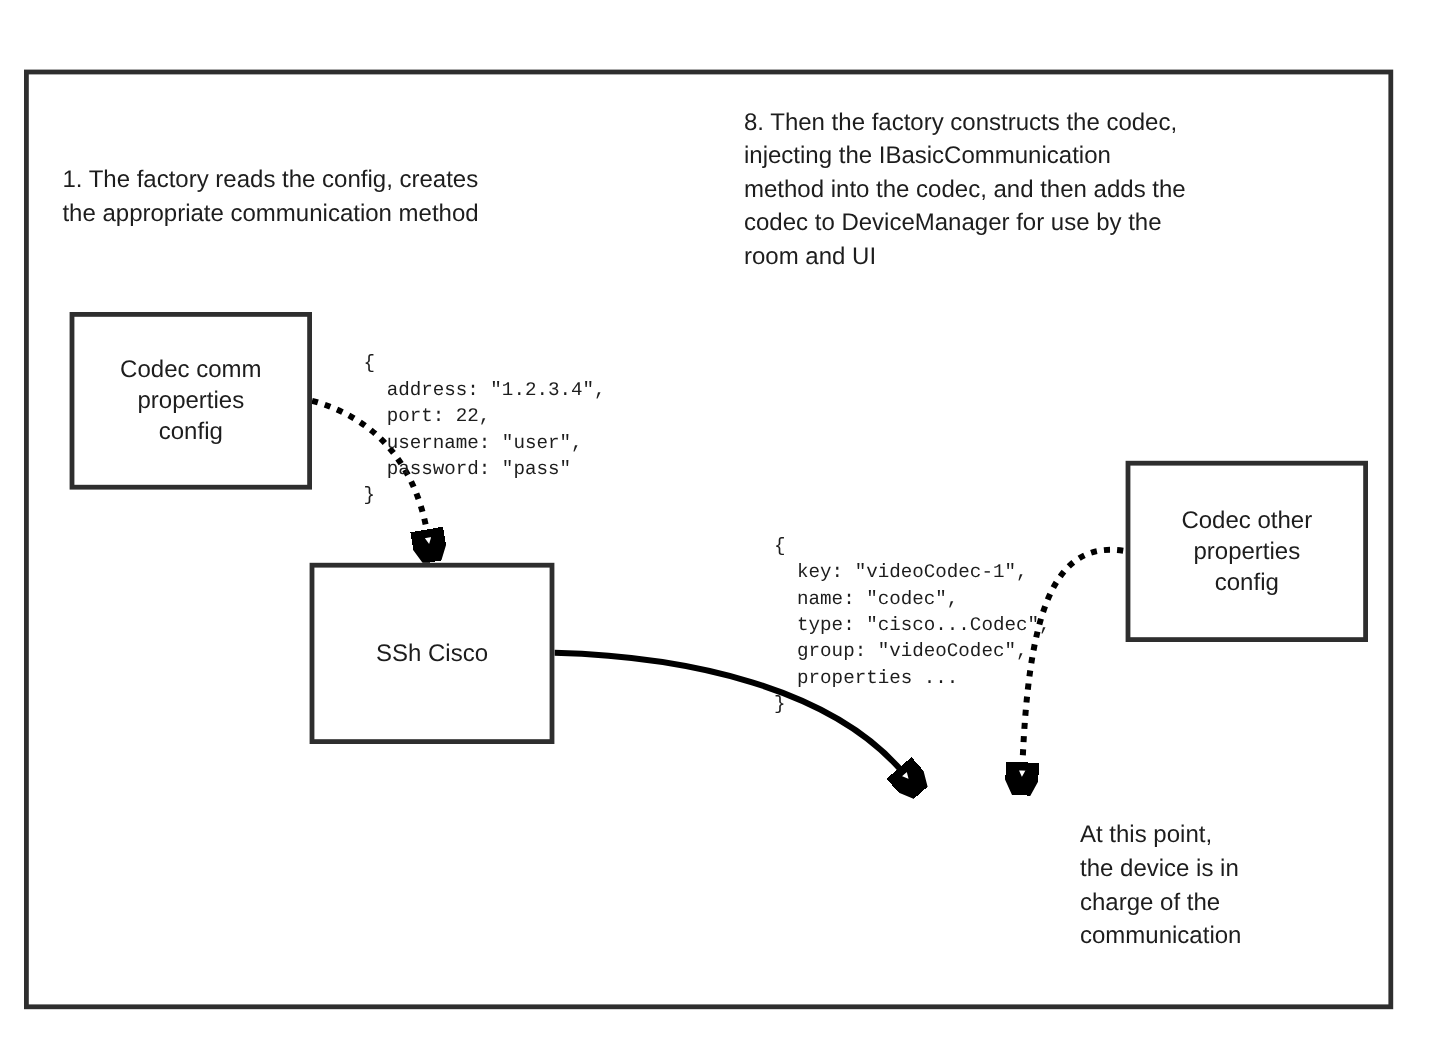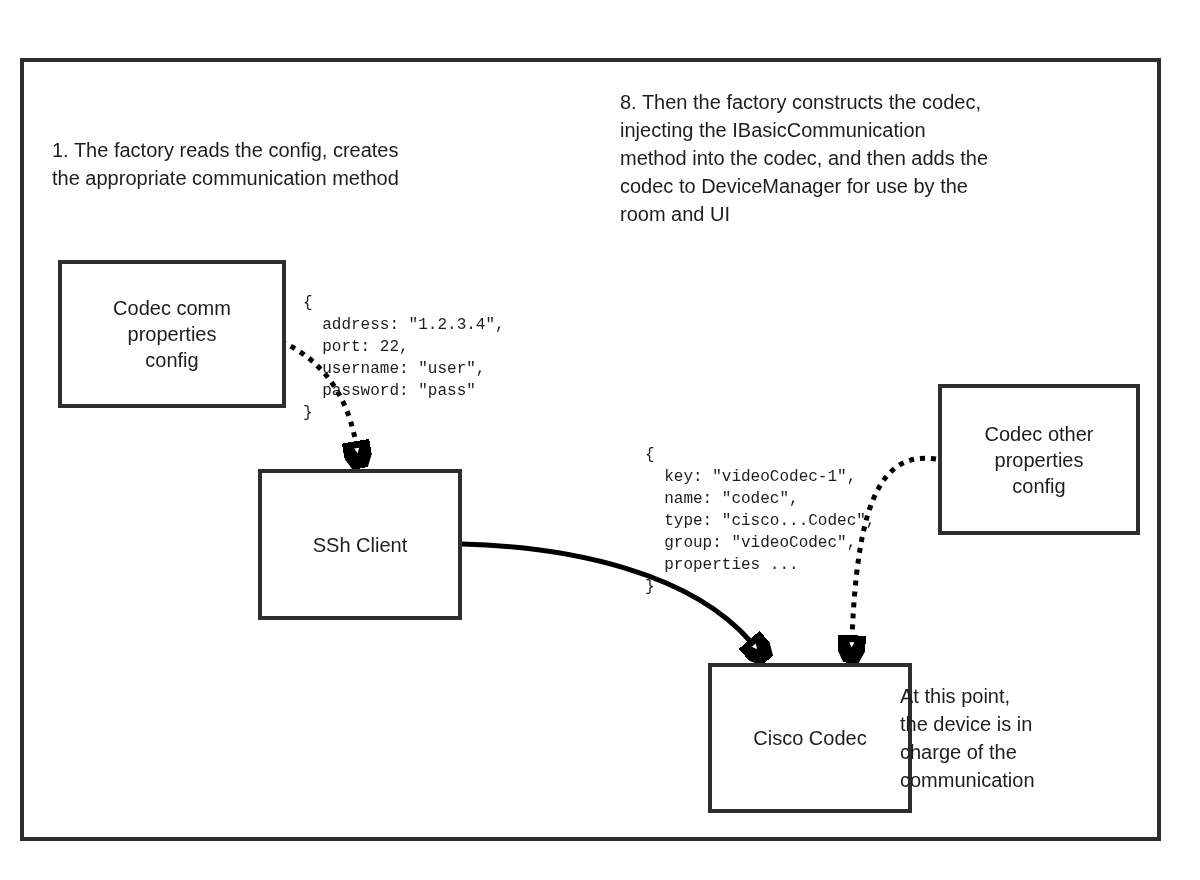--- a/index.html
+++ b/index.html
@@ -50,21 +50,21 @@
     box-sizing: border-box;
     background: #ffffff;
     display: flex;
     align-items: center;
     justify-content: center;
     text-align: center;
     font-size: 20px;
     line-height: 26px;
     white-space: pre-line;
   }
-  .box-comm-config  { left: 58px;  top: 260px; width: 228px; height: 148px; }
+  .box-comm-config  { left: 58px;  top: 260px; width: 202px; height: 148px; }
   .box-ssh-client   { left: 258px; top: 469px; width: 204px; height: 151px; }
   .box-other-config { left: 938px; top: 384px; width: 202px; height: 151px; }
   .box-cisco-codec  { left: 708px; top: 663px; width: 204px; height: 150px; }
   .code {
     position: absolute;
     margin: 0;
     font-family: "Liberation Mono", monospace;
     font-size: 16px;
     line-height: 22px;
     white-space: pre;
@@ -107,39 +107,36 @@
   </div>
 
   <pre class="code code-comm">{
   address: "1.2.3.4",
   port: 22,
   username: "user",
   password: "pass"
 }</pre>
 
   <div class="dbox box-ssh-client">
-    <span>SSh Client</span>
+    <span>SSh Cisco</span>
   </div>
 
   <pre class="code code-codec">{
   key: "videoCodec-1",
   name: "codec",
   type: "cisco...Codec",
   group: "videoCodec",
   properties ...
 }</pre>
 
   <div class="dbox box-other-config">
     <span>Codec other
 properties
 config</span>
   </div>
 
-  <div class="dbox box-cisco-codec">
-    <span>Cisco Codec</span>
-  </div>
 
   <div class="note note-final">At this point,
 the device is in
 charge of the
 communication</div>
 
 </div>
 
 </body></html>

